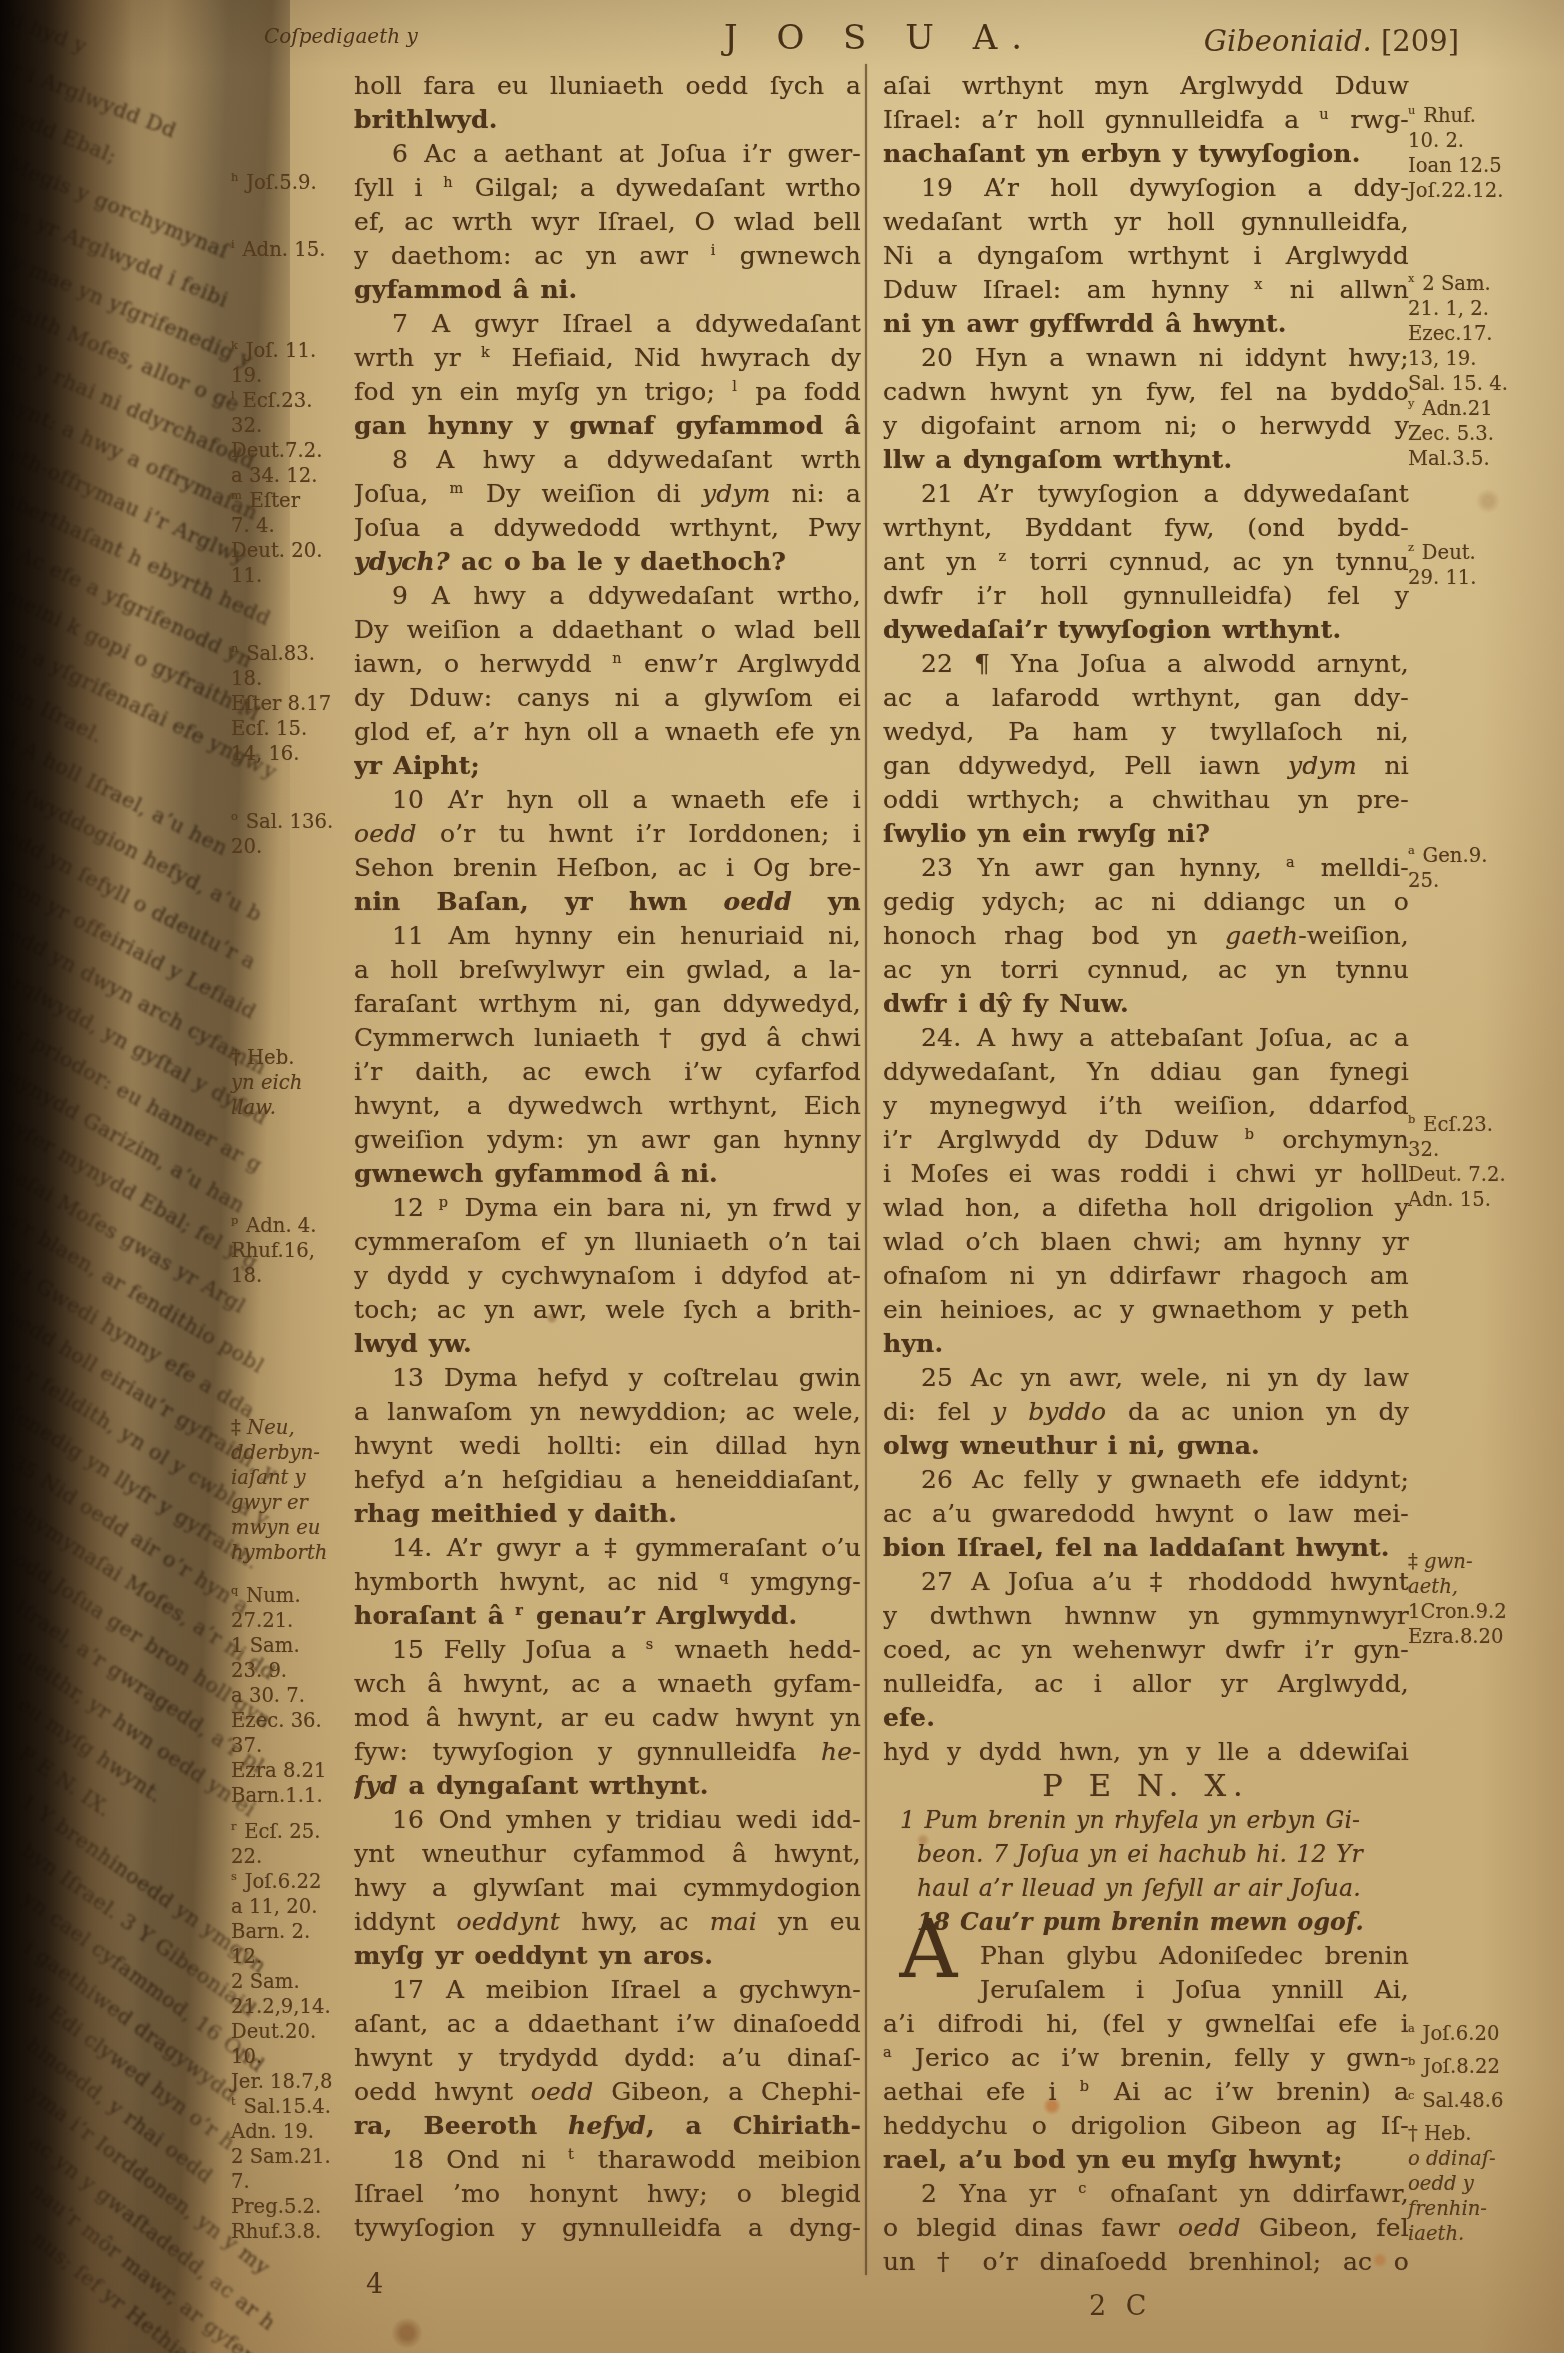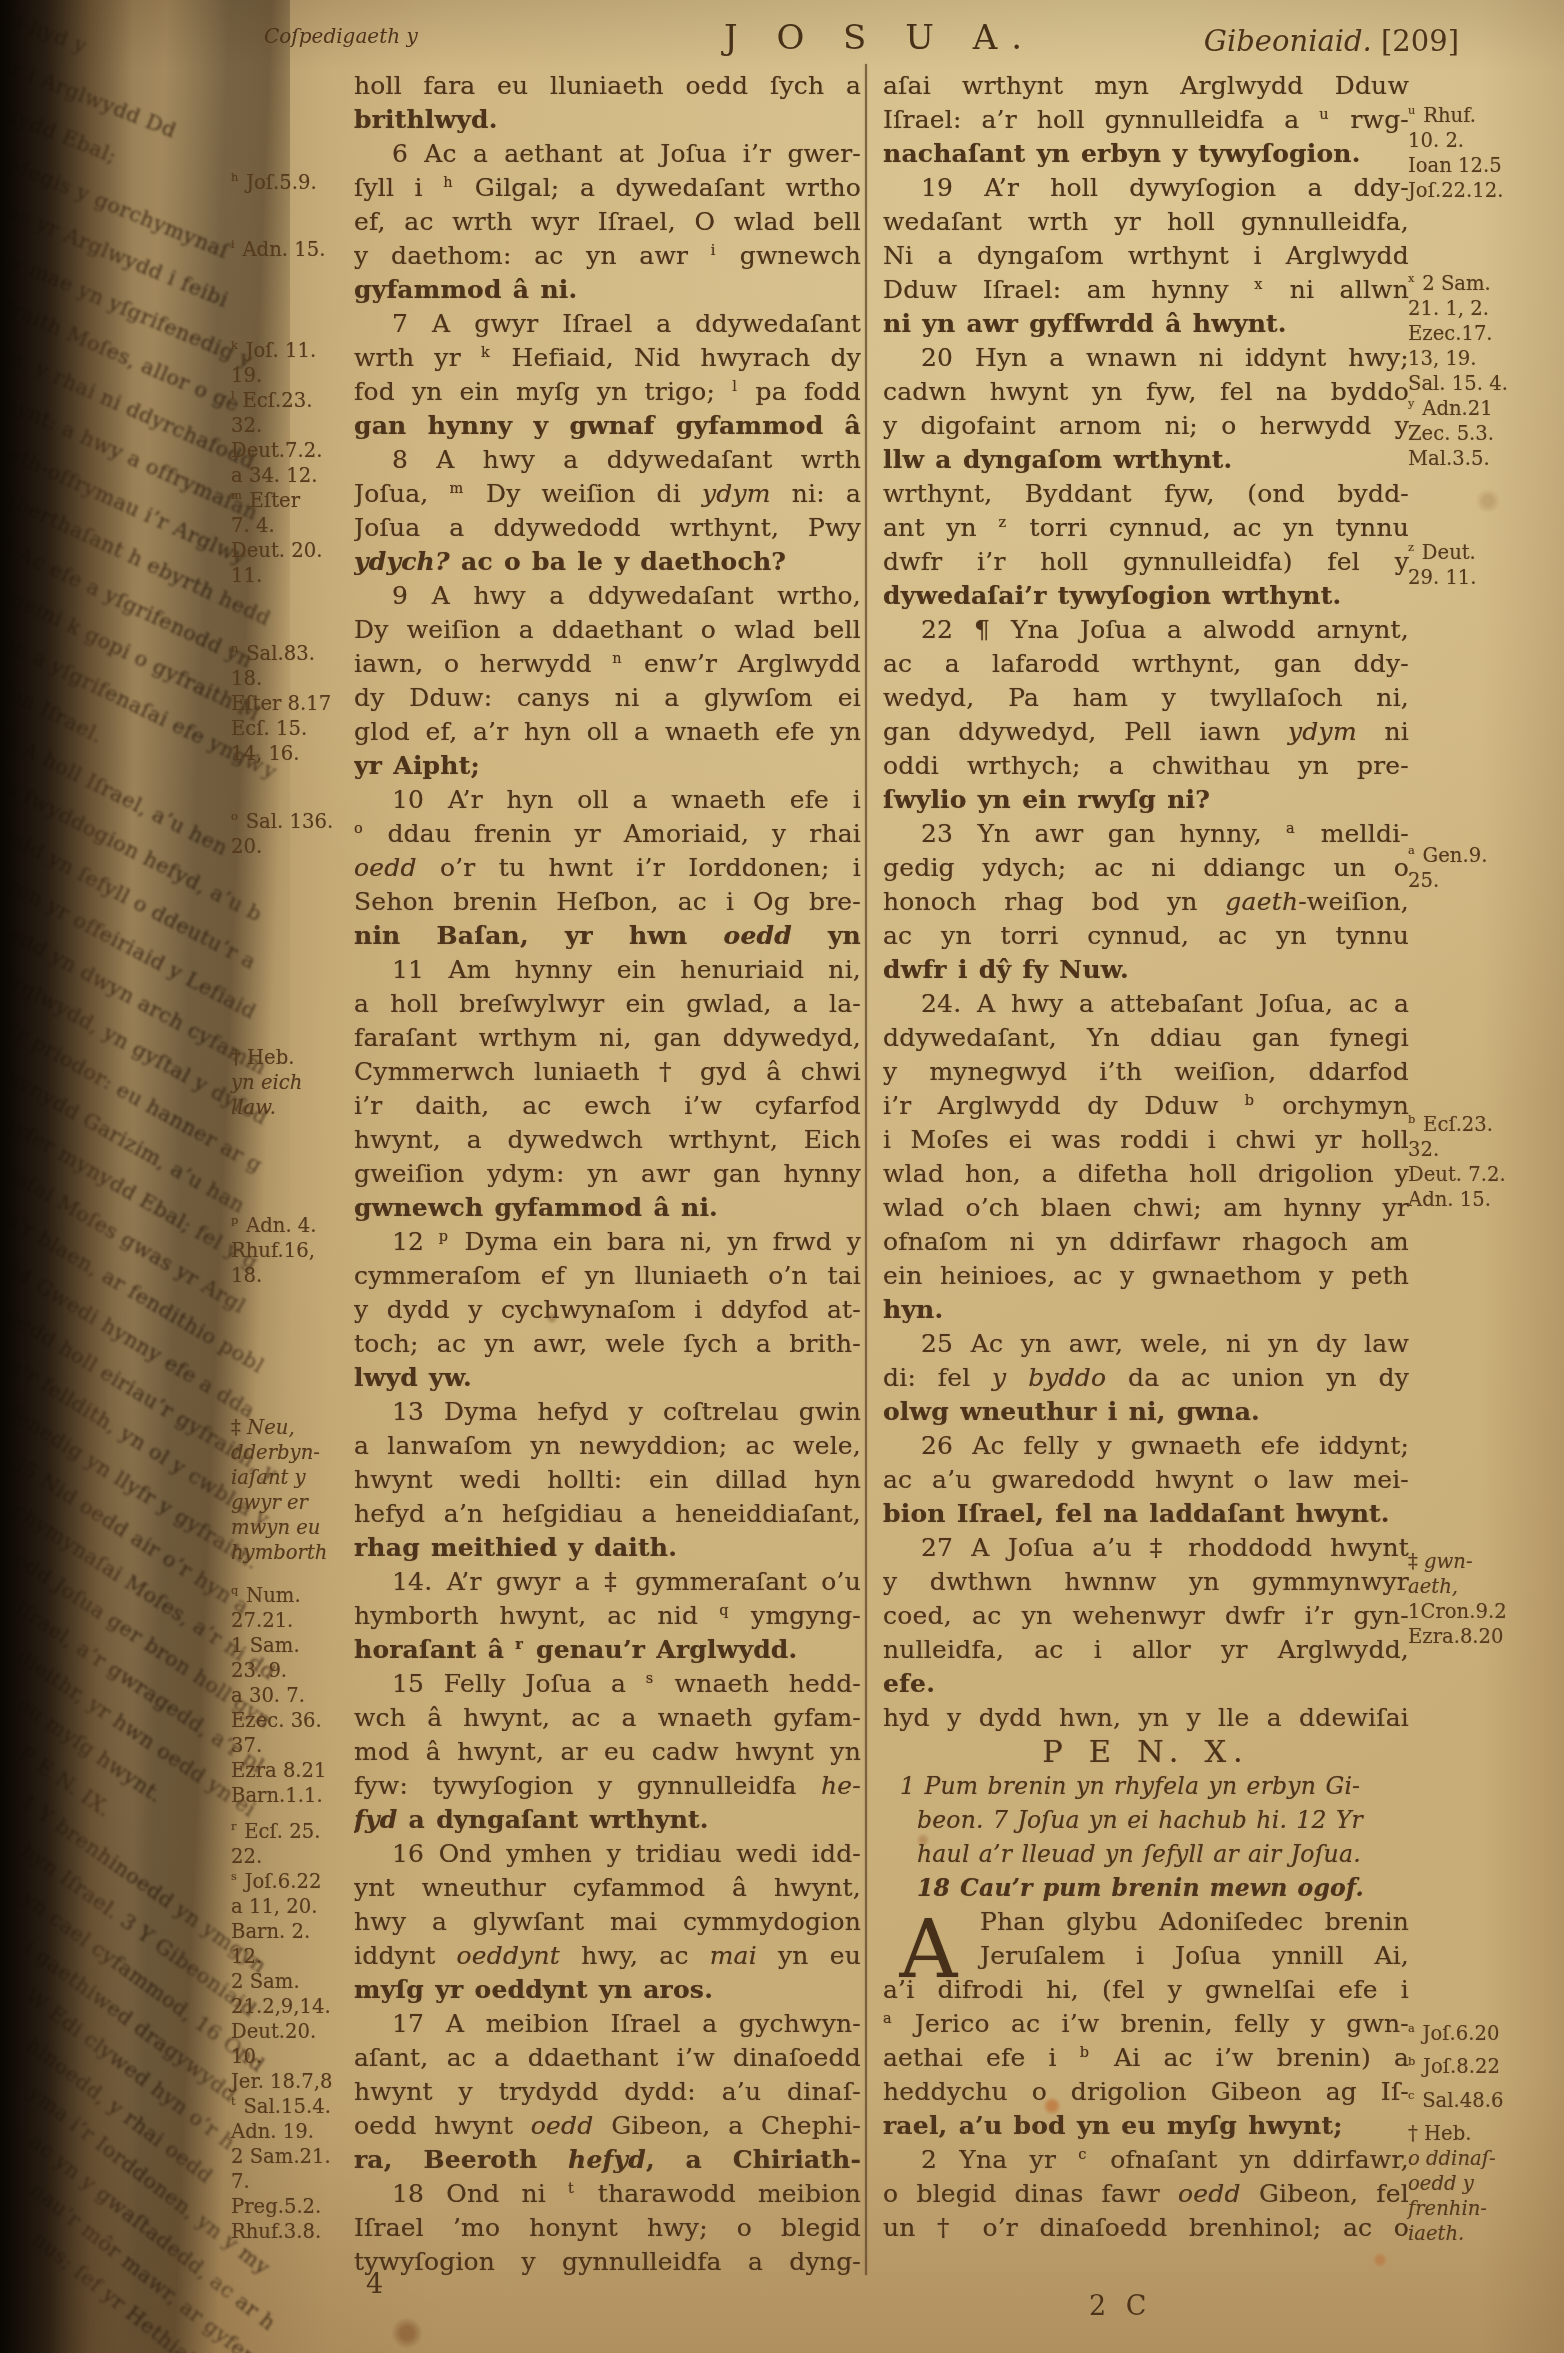--- a/index.html
+++ b/index.html
@@ -218,21 +218,20 @@
       <div class="line ">Joſua, <sup>m</sup> Dy weiſion di <i>ydym</i> ni: a</div>
       <div class="line ">Joſua a ddywedodd wrthynt, Pwy</div>
       <div class="line end"><i>ydych?</i> ac o ba le y daethoch?</div>
       <div class="line in">9 A hwy a ddywedaſant wrtho,</div>
       <div class="line ">Dy weiſion a ddaethant o wlad bell</div>
       <div class="line ">iawn, o herwydd <sup>n</sup> enw’r Arglwydd</div>
       <div class="line ">dy Dduw: canys ni a glywſom ei</div>
       <div class="line ">glod ef, a’r hyn oll a wnaeth efe yn</div>
       <div class="line end">yr Aipht;</div>
       <div class="line in">10 A’r hyn oll a wnaeth efe i</div>
-      <div class="line "><sup>o</sup> ddau frenin yr Amoriaid, y rhai</div>
       <div class="line "><i>oedd</i> o’r tu hwnt i’r Iorddonen; i</div>
       <div class="line ">Sehon brenin Heſbon, ac i Og bre-</div>
       <div class="line end">nin Baſan, yr hwn <i>oedd</i> yn Aſtaroth.</div>
       <div class="line in">11 Am hynny ein henuriaid ni,</div>
       <div class="line ">a holl breſwylwyr ein gwlad, a la-</div>
       <div class="line ">faraſant wrthym ni, gan ddywedyd,</div>
       <div class="line ">Cymmerwch luniaeth † gyd â chwi</div>
       <div class="line ">i’r daith, ac ewch i’w cyfarfod</div>
       <div class="line ">hwynt, a dywedwch wrthynt, Eich</div>
       <div class="line ">gweiſion ydym: yn awr gan hynny</div>
@@ -276,20 +275,21 @@
       <div class="line end">nachaſant yn erbyn y tywyſogion.</div>
       <div class="line in">19 A’r holl dywyſogion a ddy-</div>
       <div class="line ">wedaſant wrth yr holl gynnulleidfa,</div>
       <div class="line ">Ni a dyngaſom wrthynt i Arglwydd</div>
       <div class="line ">Dduw Iſrael: am hynny <sup>x</sup> ni allwn</div>
       <div class="line end">ni yn awr gyffwrdd â hwynt.</div>
       <div class="line in">20 Hyn a wnawn ni iddynt hwy;</div>
       <div class="line ">cadwn hwynt yn fyw, fel na byddo</div>
       <div class="line ">y digofaint arnom ni; o herwydd y</div>
       <div class="line end">llw a dyngaſom wrthynt.</div>
+      <div class="line in">21 A’r tywyſogion a ddywedaſant</div>
       <div class="line ">wrthynt, Byddant fyw, (ond bydd-</div>
       <div class="line ">ant yn <sup>z</sup> torri cynnud, ac yn tynnu</div>
       <div class="line ">dwfr i’r holl gynnulleidfa) fel y</div>
       <div class="line end">dywedaſai’r tywyſogion wrthynt.</div>
       <div class="line in">22 ¶ Yna Joſua a alwodd arnynt,</div>
       <div class="line ">ac a lafarodd wrthynt, gan ddy-</div>
       <div class="line ">wedyd, Pa ham y twyllaſoch ni,</div>
       <div class="line ">gan ddywedyd, Pell iawn <i>ydym</i> ni</div>
       <div class="line ">oddi wrthych; a chwithau yn pre-</div>
       <div class="line end">ſwylio yn ein rwyſg ni?</div>

